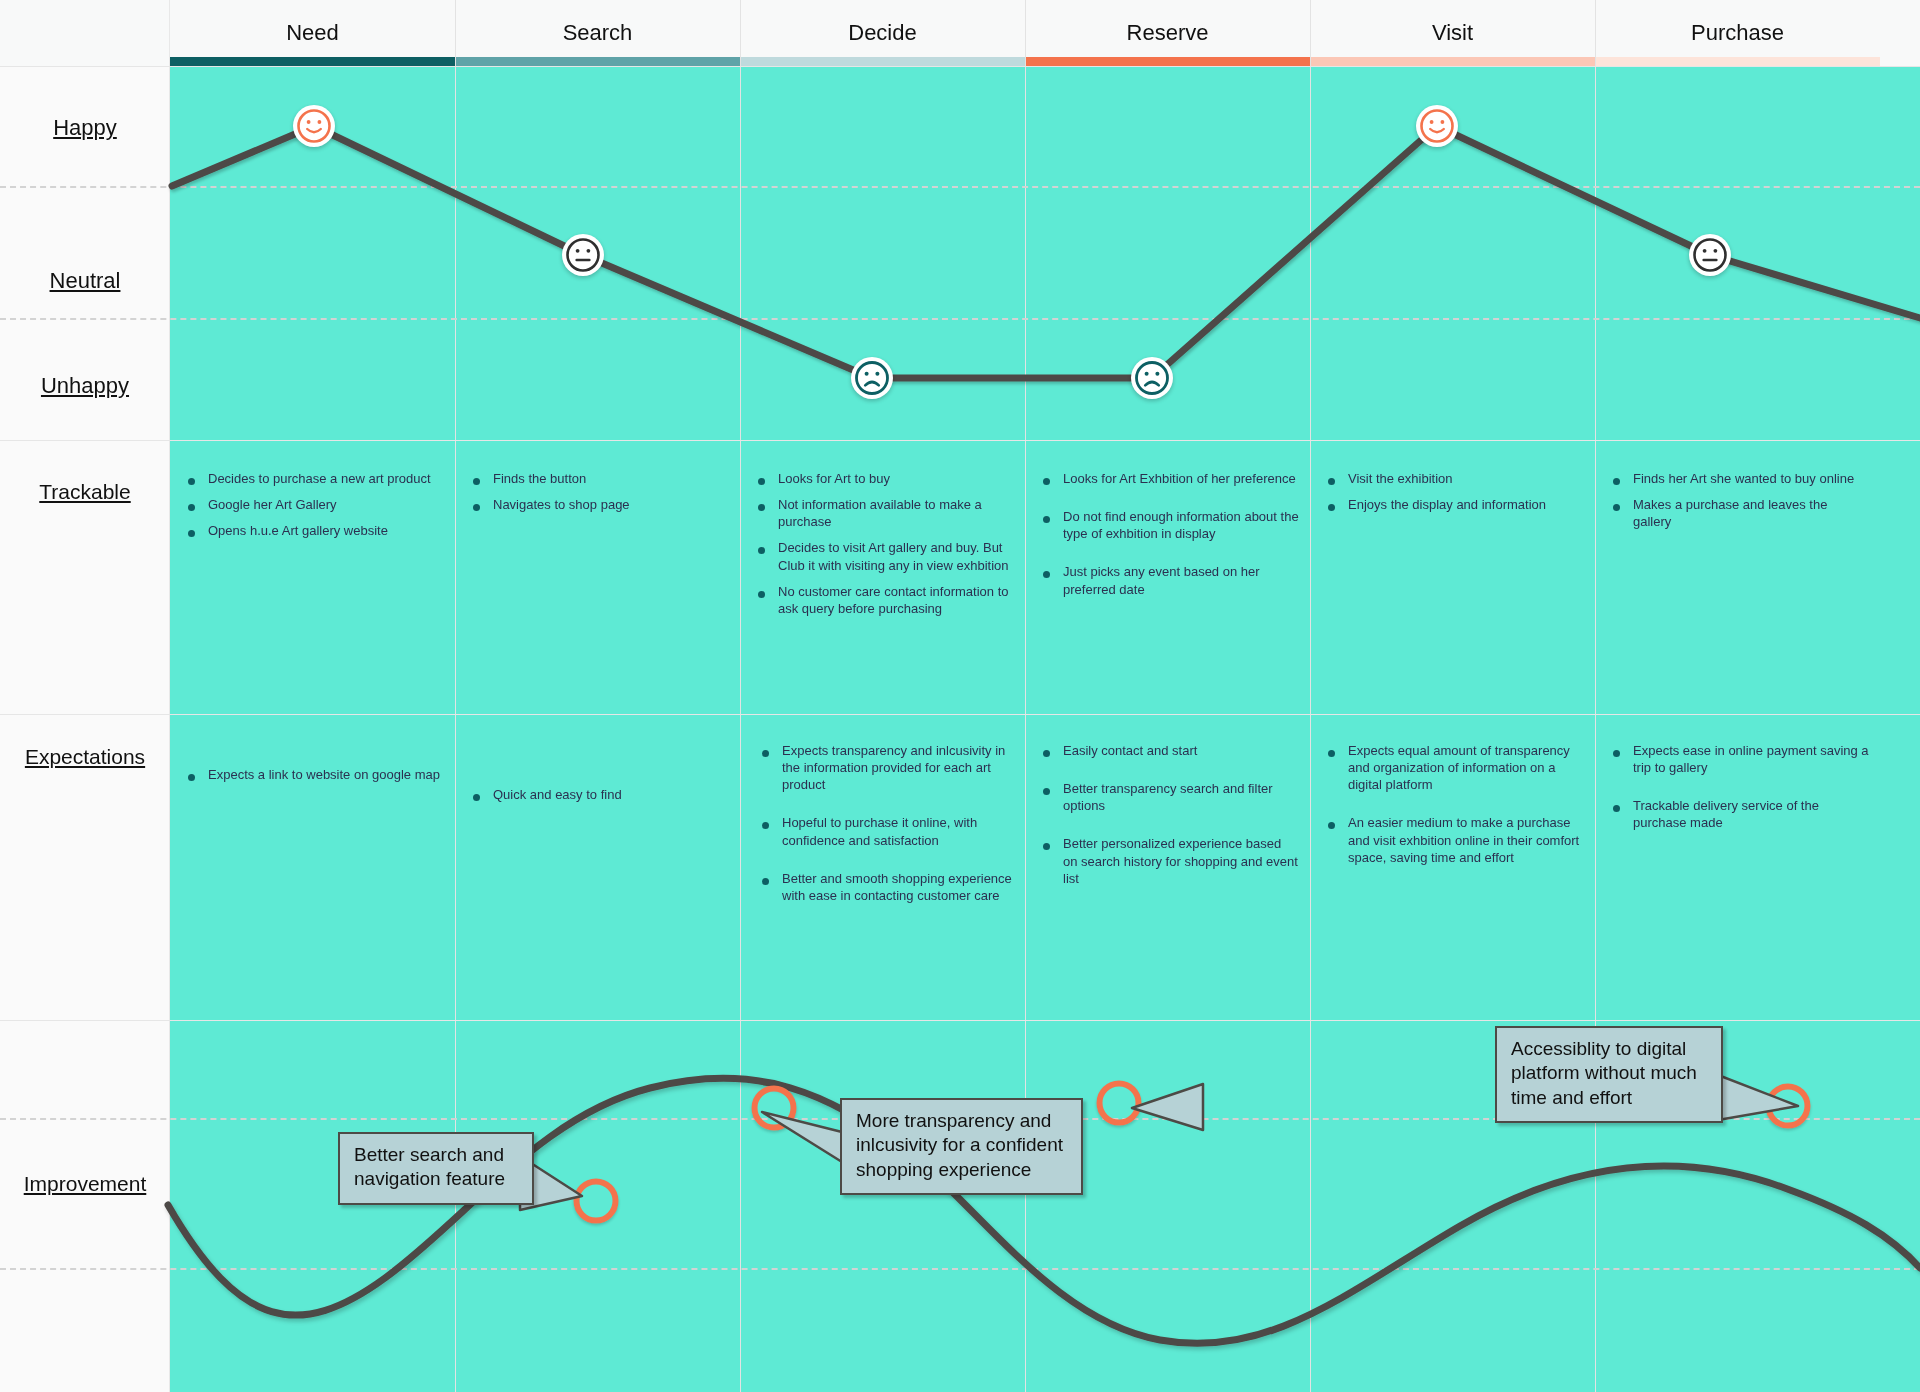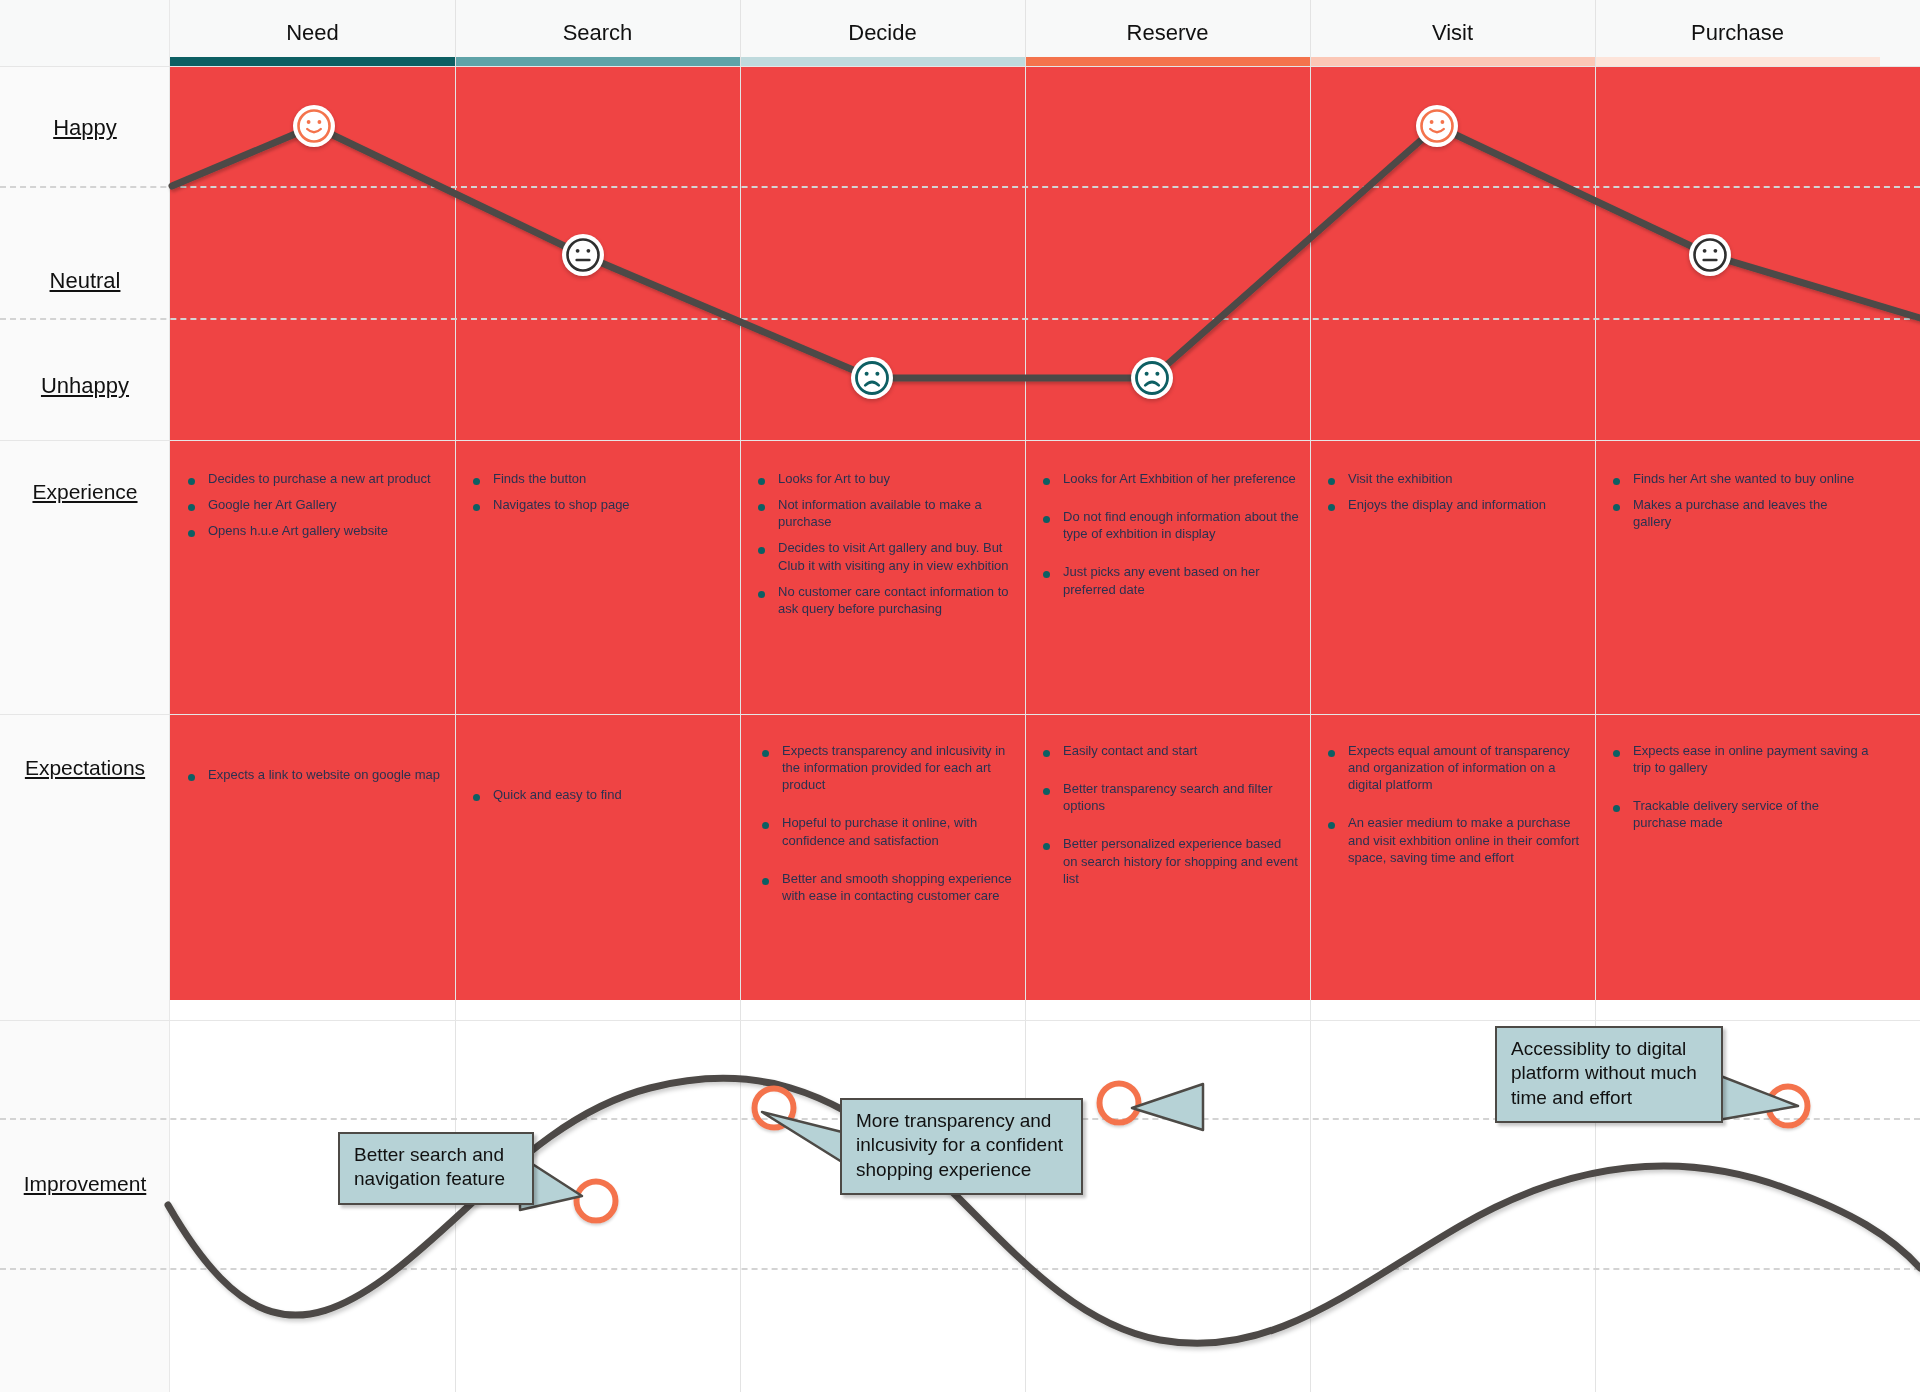--- a/index.html
+++ b/index.html
@@ -4,22 +4,22 @@
 <style>
   html,body{margin:0;padding:0;}
   body{
     width:1920px;height:1392px;
     background:#ffffff;
     font-family:"Liberation Sans","DejaVu Sans",sans-serif;
     overflow:hidden;
     -webkit-font-smoothing:antialiased;
   }
   .map{
-    position:relative;width:1920px;height:1000px;
-    background:#ef4444;
+    position:relative;width:1920px;height:1392px;
+    background:#5eead4;
   }
   .row-label-col{position:absolute;left:0;top:0;width:170px;height:1392px;background:#fafafa;}
 
   .vline{position:absolute;top:0;width:1px;background:#e3e3e3;}
   .hline{position:absolute;left:0;width:1920px;height:1px;background:#e6e6e6;}
 
   
   .header{position:absolute;left:0;top:0;width:1920px;height:66px;background:#f8f9f9;}
   .header-cell{
     position:absolute;top:0;height:66px;
@@ -125,22 +125,22 @@
 
   <div class="hline" style="top:66px;"></div>
   <div class="hline" style="top:440px;"></div>
   <div class="hline" style="top:714px;"></div>
   <div class="hline" style="top:1020px;"></div>
 
   <div class="rlabel" style="top:115px;">Happy</div>
   <div class="rlabel" style="top:268px;">Neutral</div>
   <div class="rlabel" style="top:373px;">Unhappy</div>
 
-  <div class="rlabel small" style="top:480px;">Experience</div>
-  <div class="rlabel small" style="top:745px;margin-top:11px;">Expectations</div>
+  <div class="rlabel small" style="top:480px;">Trackable</div>
+  <div class="rlabel small" style="top:745px;">Expectations</div>
   <div class="rlabel small" style="top:1172px;">Improvement</div>
 
   <div class="dashed" style="top:186px;"></div>
   <div class="dashed" style="top:318px;"></div>
 
   <svg style="position:absolute;left:0;top:0;width:1920px;height:440px;pointer-events:none;" viewBox="0 0 1920 440" preserveAspectRatio="none">
     <defs>
       <filter id="lineshadow" x="-10%" y="-10%" width="130%" height="140%">
         <feDropShadow dx="1.5" dy="2.5" stdDeviation="1.6" flood-color="#000" flood-opacity="0.22"></feDropShadow>
       </filter>

